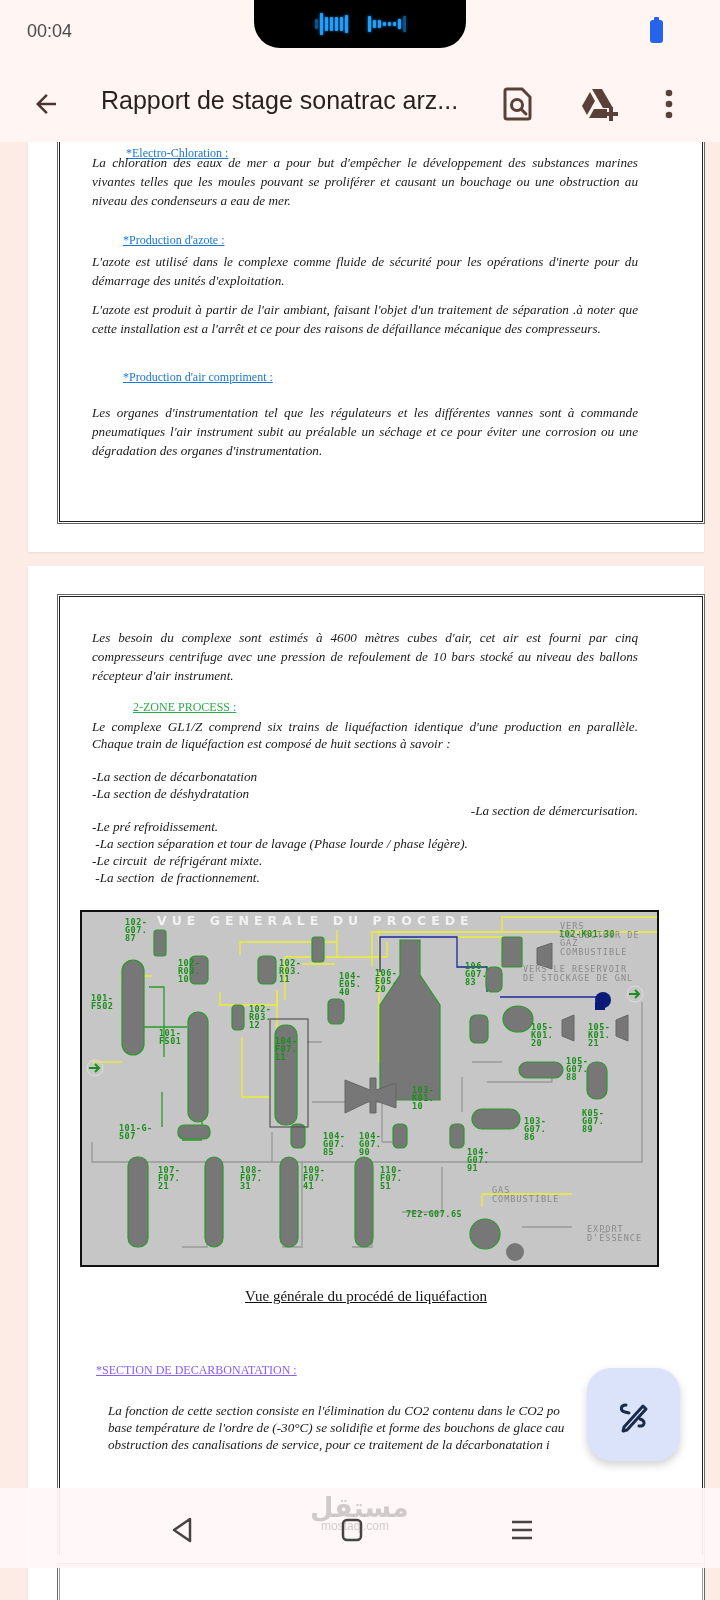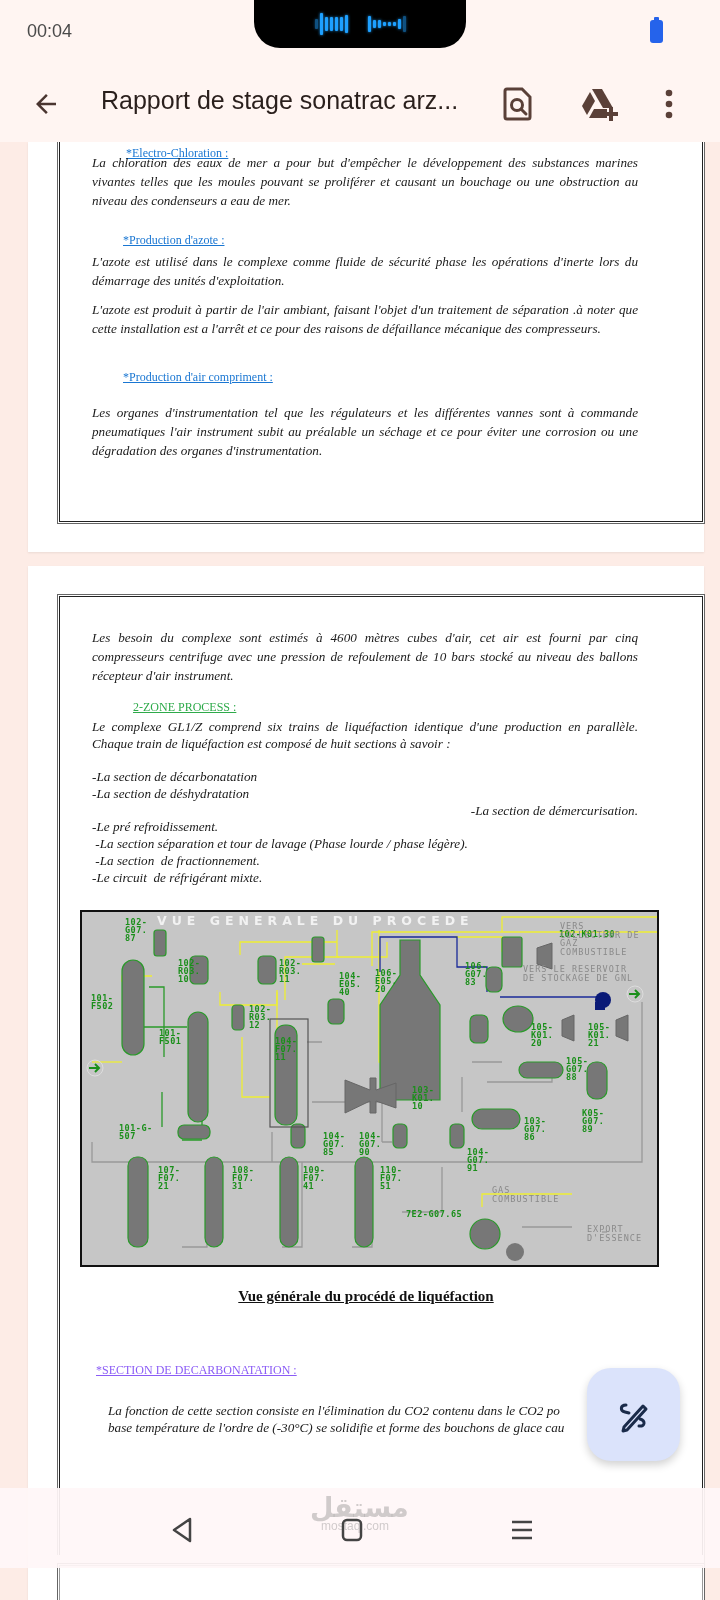--- a/index.html
+++ b/index.html
@@ -34,21 +34,21 @@
   .doc-text { font-family: "Liberation Serif", serif; font-style: italic; font-size: 13.2px; line-height: 19px; color: #1a1a1a; text-align: justify; }
   .doc-head { font-family: "Liberation Serif", serif; font-weight: normal; font-size: 12px; color: #1976d2; text-decoration: underline; position: absolute; }
   .abs { position: absolute; }
 
   
   .diagram { position: absolute; left: 80px; top: 910px; width: 579px; height: 357px; background: #c6c6c6; border: 2px solid #111; overflow: hidden; }
   .dlabel { position: absolute; font-family: "DejaVu Sans Mono", monospace; font-weight: bold; font-size: 8.5px; line-height: 8px; color: #1a8f1a; white-space: pre; letter-spacing: 0.5px; }
   .dgray { position: absolute; font-family: "DejaVu Sans Mono", monospace; font-size: 8.5px; line-height: 8.5px; color: #8a8a8a; white-space: pre; letter-spacing: 1px; }
   .dtitle { position: absolute; left: 75px; top: 1px; font-family: "DejaVu Sans", sans-serif; font-weight: bold; font-size: 12.5px; color: #f2f2f2; letter-spacing: 5px; }
 
-  .caption { position: absolute; left: 28px; width: 676px; top: 1288px; text-align: center; font-family: "Liberation Serif", serif; font-weight: bold; font-size: 15px; color: #111; text-decoration: underline; }
+  .caption { position: absolute; left: 28px; width: 676px; top: 1288px; text-align: center; font-family: "Liberation Serif", serif; font-weight: normal; font-size: 15px; color: #111; text-decoration: underline; }
 
   
   .fab { position: absolute; left: 587px; top: 1368px; width: 93px; height: 93px; background: #dbe3fb; border-radius: 24px; display: flex; align-items: center; justify-content: center; box-shadow: 0 4px 8px rgba(0,0,0,0.18); cursor: pointer; z-index: 6; }
 
   
   .nav-bar { position: absolute; left: 0; top: 1488px; width: 720px; height: 80px; background: rgba(255,246,248,0.93); z-index: 7; }
   .nav-btn { position: absolute; top: 20px; width: 44px; height: 44px; display: flex; align-items: center; justify-content: center; cursor: pointer; }
   .watermark { position: absolute; left: 310px; top: 8px; width: 90px; text-align: center; color: rgba(120,120,120,0.35); pointer-events: none; }
   .watermark .ar { font-family: "DejaVu Sans", sans-serif; font-size: 27px; font-weight: bold; line-height: 24px; }
   .watermark .lat { font-family: "Liberation Sans", sans-serif; font-size: 12px; line-height: 12px; }
@@ -112,45 +112,46 @@
         <circle cx="5" cy="26" r="3.3" fill="#5a4038"></circle>
       </svg>
   </div>
 </div>
 
 <div class="page page1">
   <div class="frame"></div>
   <div class="doc-head" style="left:98px;top:4px">*Electro-Chloration :</div>
   <div class="doc-text abs" style="left:64px;top:11px;width:546px"> La chloration des eaux de mer a pour but d'empêcher le développement des substances marines vivantes telles que les moules pouvant se proliférer et causant un bouchage ou une obstruction  au niveau des condenseurs a eau de mer.</div>
   <div class="doc-head" style="left:95px;top:91px">*Production d'azote :</div>
-  <div class="doc-text abs" style="left:64px;top:110px;width:546px">L'azote est utilisé  dans le complexe comme fluide de sécurité phase les opérations  d'inerte  lors du démarrage des unités d'exploitation.</div>
+  <div class="doc-text abs" style="left:64px;top:110px;width:546px">L'azote est utilisé  dans le complexe comme fluide de sécurité pour les opérations  d'inerte  pour du démarrage des unités d'exploitation.</div>
   <div class="doc-text abs" style="left:64px;top:158px;width:546px"> L'azote est produit  à partir de  l'air ambiant, faisant l'objet d'un traitement de séparation .à noter que cette  installation est a l'arrêt  et ce pour des raisons de défaillance mécanique des compresseurs.</div>
   <div class="doc-head" style="left:95px;top:228px">*Production d'air compriment :</div>
   <div class="doc-text abs" style="left:64px;top:261px;width:546px">Les organes d'instrumentation tel que les régulateurs et les différentes vannes sont à commande pneumatiques  l'air instrument subit au préalable un séchage  et ce pour éviter  une corrosion ou une dégradation des organes d'instrumentation.</div>
 </div>
 
 <div class="page page2">
   <div class="frame"></div>
   <div class="doc-text abs" style="left:64px;top:62px;width:546px">Les besoin du complexe sont estimés à 4600 mètres cubes d'air, cet air est fourni par cinq compresseurs centrifuge avec une pression de refoulement de 10 bars stocké au niveau des ballons récepteur d'air instrument.</div>
   <div class="doc-head" style="left:105px;top:134px;color:#2eaa4a">2-ZONE PROCESS :</div>
   <div class="doc-text abs" style="left:64px;top:152px;width:546px;line-height:17px">Le complexe GL1/Z comprend six trains de liquéfaction identique d'une  production en parallèle. Chaque train de liquéfaction est composé de huit sections à savoir :</div>
   <div class="abs" style="left:64px;top:203px;width:546px">
     <div class="doc-text" style="line-height:16.8px;text-align:left;white-space:pre">-La section de décarbonatation</div>
     <div class="doc-text" style="line-height:16.8px;text-align:left;white-space:pre">-La section de déshydratation</div>
     <div class="doc-text" style="line-height:16.8px;text-align:right;white-space:pre">-La section de démercurisation.</div>
     <div class="doc-text" style="line-height:16.8px;text-align:left;white-space:pre">-Le pré refroidissement.</div>
     <div class="doc-text" style="line-height:16.8px;text-align:left;white-space:pre"> -La section séparation et tour de lavage (Phase lourde / phase légère).</div>
+    <div class="doc-text" style="line-height:16.8px;text-align:left;white-space:pre">-Le circuit  de réfrigérant mixte.</div>
     <div class="doc-text" style="line-height:16.8px;text-align:left;white-space:pre"> -La section  de fractionnement.</div>
-    <div class="doc-text" style="line-height:16.8px;text-align:left;white-space:pre">-Le circuit  de réfrigérant mixte.</div>
   </div>
 
   <div class="doc-head" style="left:68px;top:797px;color:#8b5cf6">*SECTION DE DECARBONATATION :</div>
   <div class="abs" style="left:80px;top:836px;width:500px;overflow:hidden">
     <div class="doc-text" style="white-space:nowrap;line-height:17px">La fonction de cette section consiste en l'élimination du CO2 contenu dans le CO2 po</div>
     <div class="doc-text" style="white-space:nowrap;line-height:17px">base température de l'ordre de (-30°C) se solidifie et forme des bouchons de glace cau</div>
+    <div class="doc-text" style="white-space:nowrap;line-height:17px">obstruction des canalisations de service, pour ce traitement de la décarbonatation i</div>
   </div>
 </div>
 
 <div class="diagram">
   <div class="dtitle">VUE GENERALE DU PROCEDE</div>
   <svg width="579" height="357" style="position:absolute;left:0;top:0">
     <g fill="none" stroke-width="1.3">
 
       <path d="M40 70 V64 H70" stroke="#eeee33"></path>
       <path d="M158 43 V30 H255 V45 H305 V30 M255 30 V18" stroke="#eeee33"></path>
@@ -280,21 +281,21 @@
 85</div>
   <div class="dlabel" style="left:277px;top:220px">104-
 G07.
 90</div>
   <div class="dlabel" style="left:385px;top:236px">104-
 G07.
 91</div>
   <div class="dlabel" style="left:76px;top:254px">107-
 F07.
 21</div>
-  <div class="dlabel" style="left:150px;top:254px">108-
+  <div class="dlabel" style="left:158px;top:254px">108-
 F07.
 31</div>
   <div class="dlabel" style="left:221px;top:254px">109-
 F07.
 41</div>
   <div class="dlabel" style="left:298px;top:254px">110-
 F07.
 51</div>
   <div class="dlabel" style="left:324px;top:298px">7E2-G07.65</div>
   <div class="dgray" style="left:478px;top:10px">VERS

